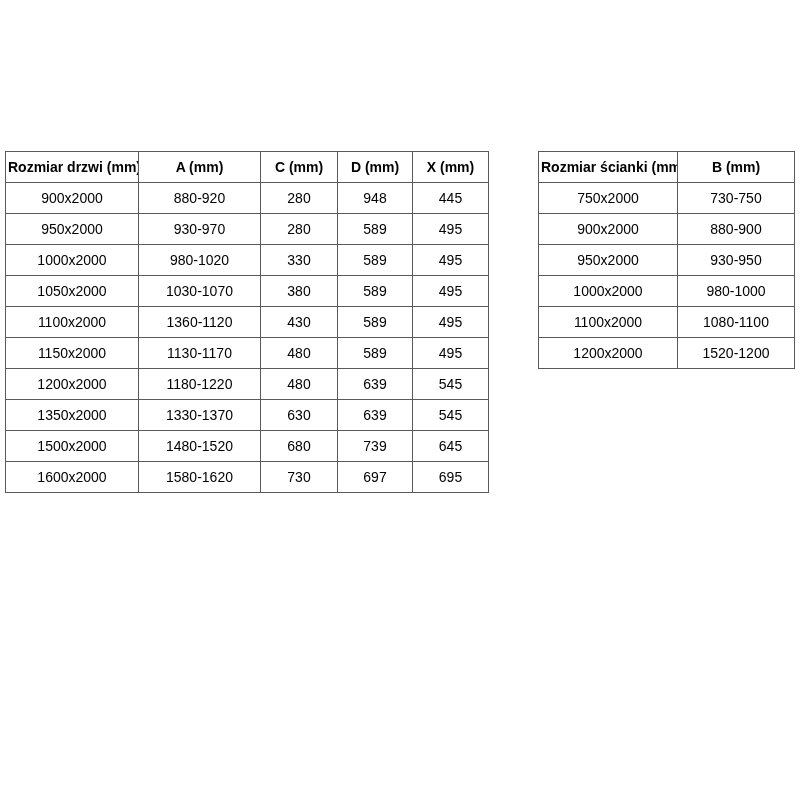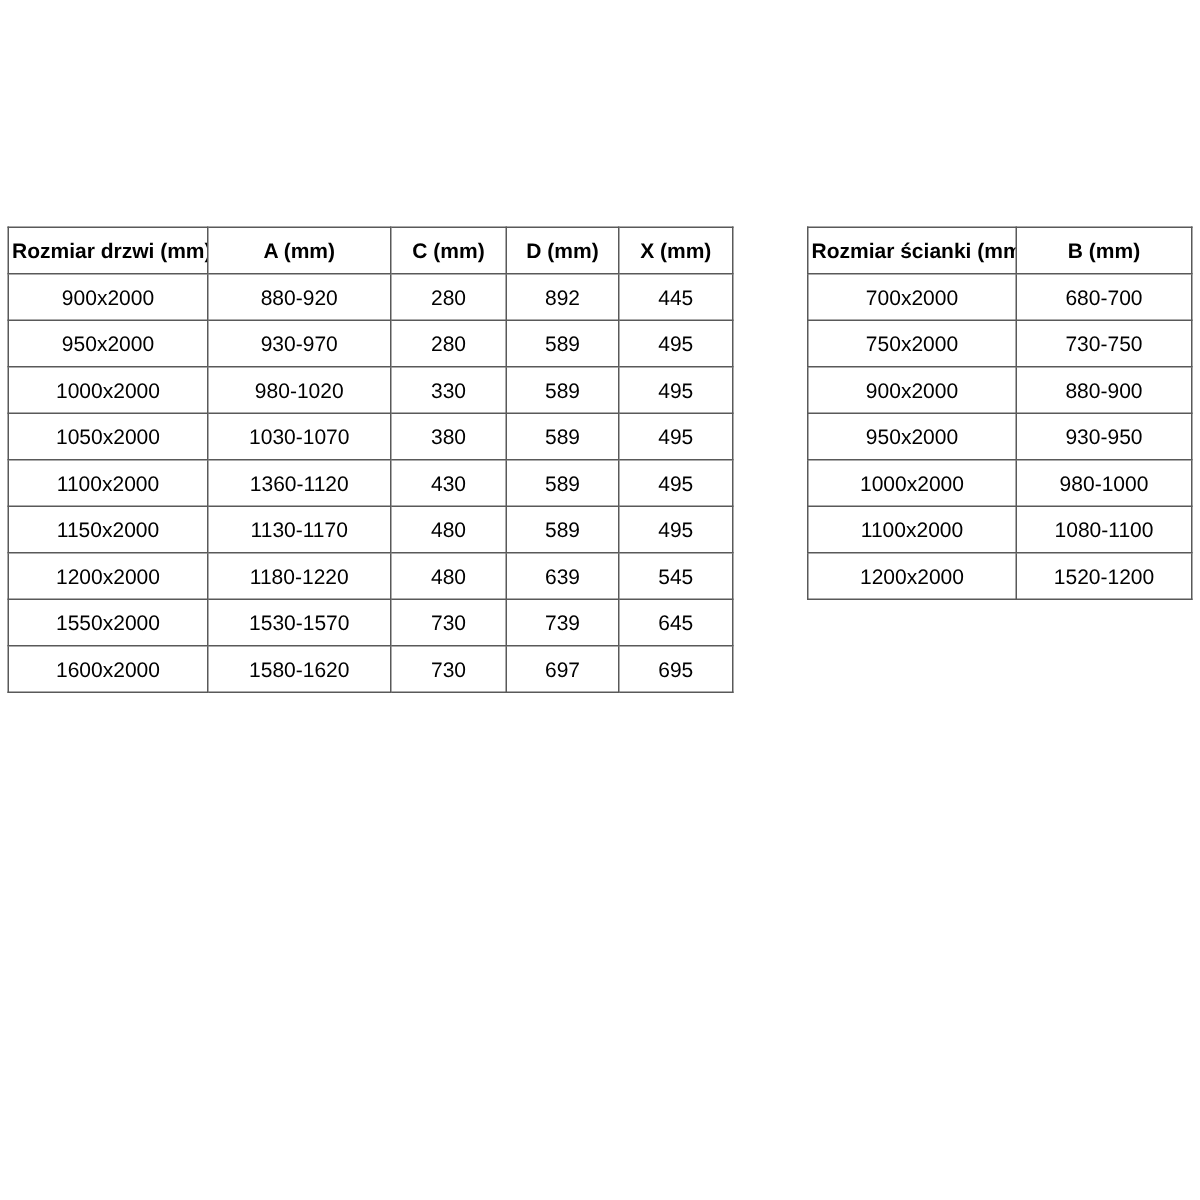--- a/index.html
+++ b/index.html
@@ -67,21 +67,21 @@
           <th>C (mm)</th>
           <th>D (mm)</th>
           <th>X (mm)</th>
         </tr>
       </thead>
       <tbody>
         <tr>
           <td>900x2000</td>
           <td>880-920</td>
           <td>280</td>
-          <td>892</td>
+          <td>948</td>
           <td>445</td>
         </tr>
         <tr>
           <td>950x2000</td>
           <td>930-970</td>
           <td>280</td>
           <td>589</td>
           <td>495</td>
         </tr>
         <tr>
@@ -113,23 +113,30 @@
           <td>495</td>
         </tr>
         <tr>
           <td>1200x2000</td>
           <td>1180-1220</td>
           <td>480</td>
           <td>639</td>
           <td>545</td>
         </tr>
         <tr>
-          <td>1550x2000</td>
-          <td>1530-1570</td>
-          <td>730</td>
+          <td>1350x2000</td>
+          <td>1330-1370</td>
+          <td>630</td>
+          <td>639</td>
+          <td>545</td>
+        </tr>
+        <tr>
+          <td>1500x2000</td>
+          <td>1480-1520</td>
+          <td>680</td>
           <td>739</td>
           <td>645</td>
         </tr>
         <tr>
           <td>1600x2000</td>
           <td>1580-1620</td>
           <td>730</td>
           <td>697</td>
           <td>695</td>
         </tr>
@@ -141,24 +148,20 @@
       <col style="width:139px">
       <col style="width:117px">
     </colgroup>
   <thead>
         <tr>
           <th>Rozmiar ścianki (mm)</th>
           <th>B (mm)</th>
         </tr>
       </thead>
       <tbody>
-        <tr>
-          <td>700x2000</td>
-          <td>680-700</td>
-        </tr>
         <tr>
           <td>750x2000</td>
           <td>730-750</td>
         </tr>
         <tr>
           <td>900x2000</td>
           <td>880-900</td>
         </tr>
         <tr>
           <td>950x2000</td>

